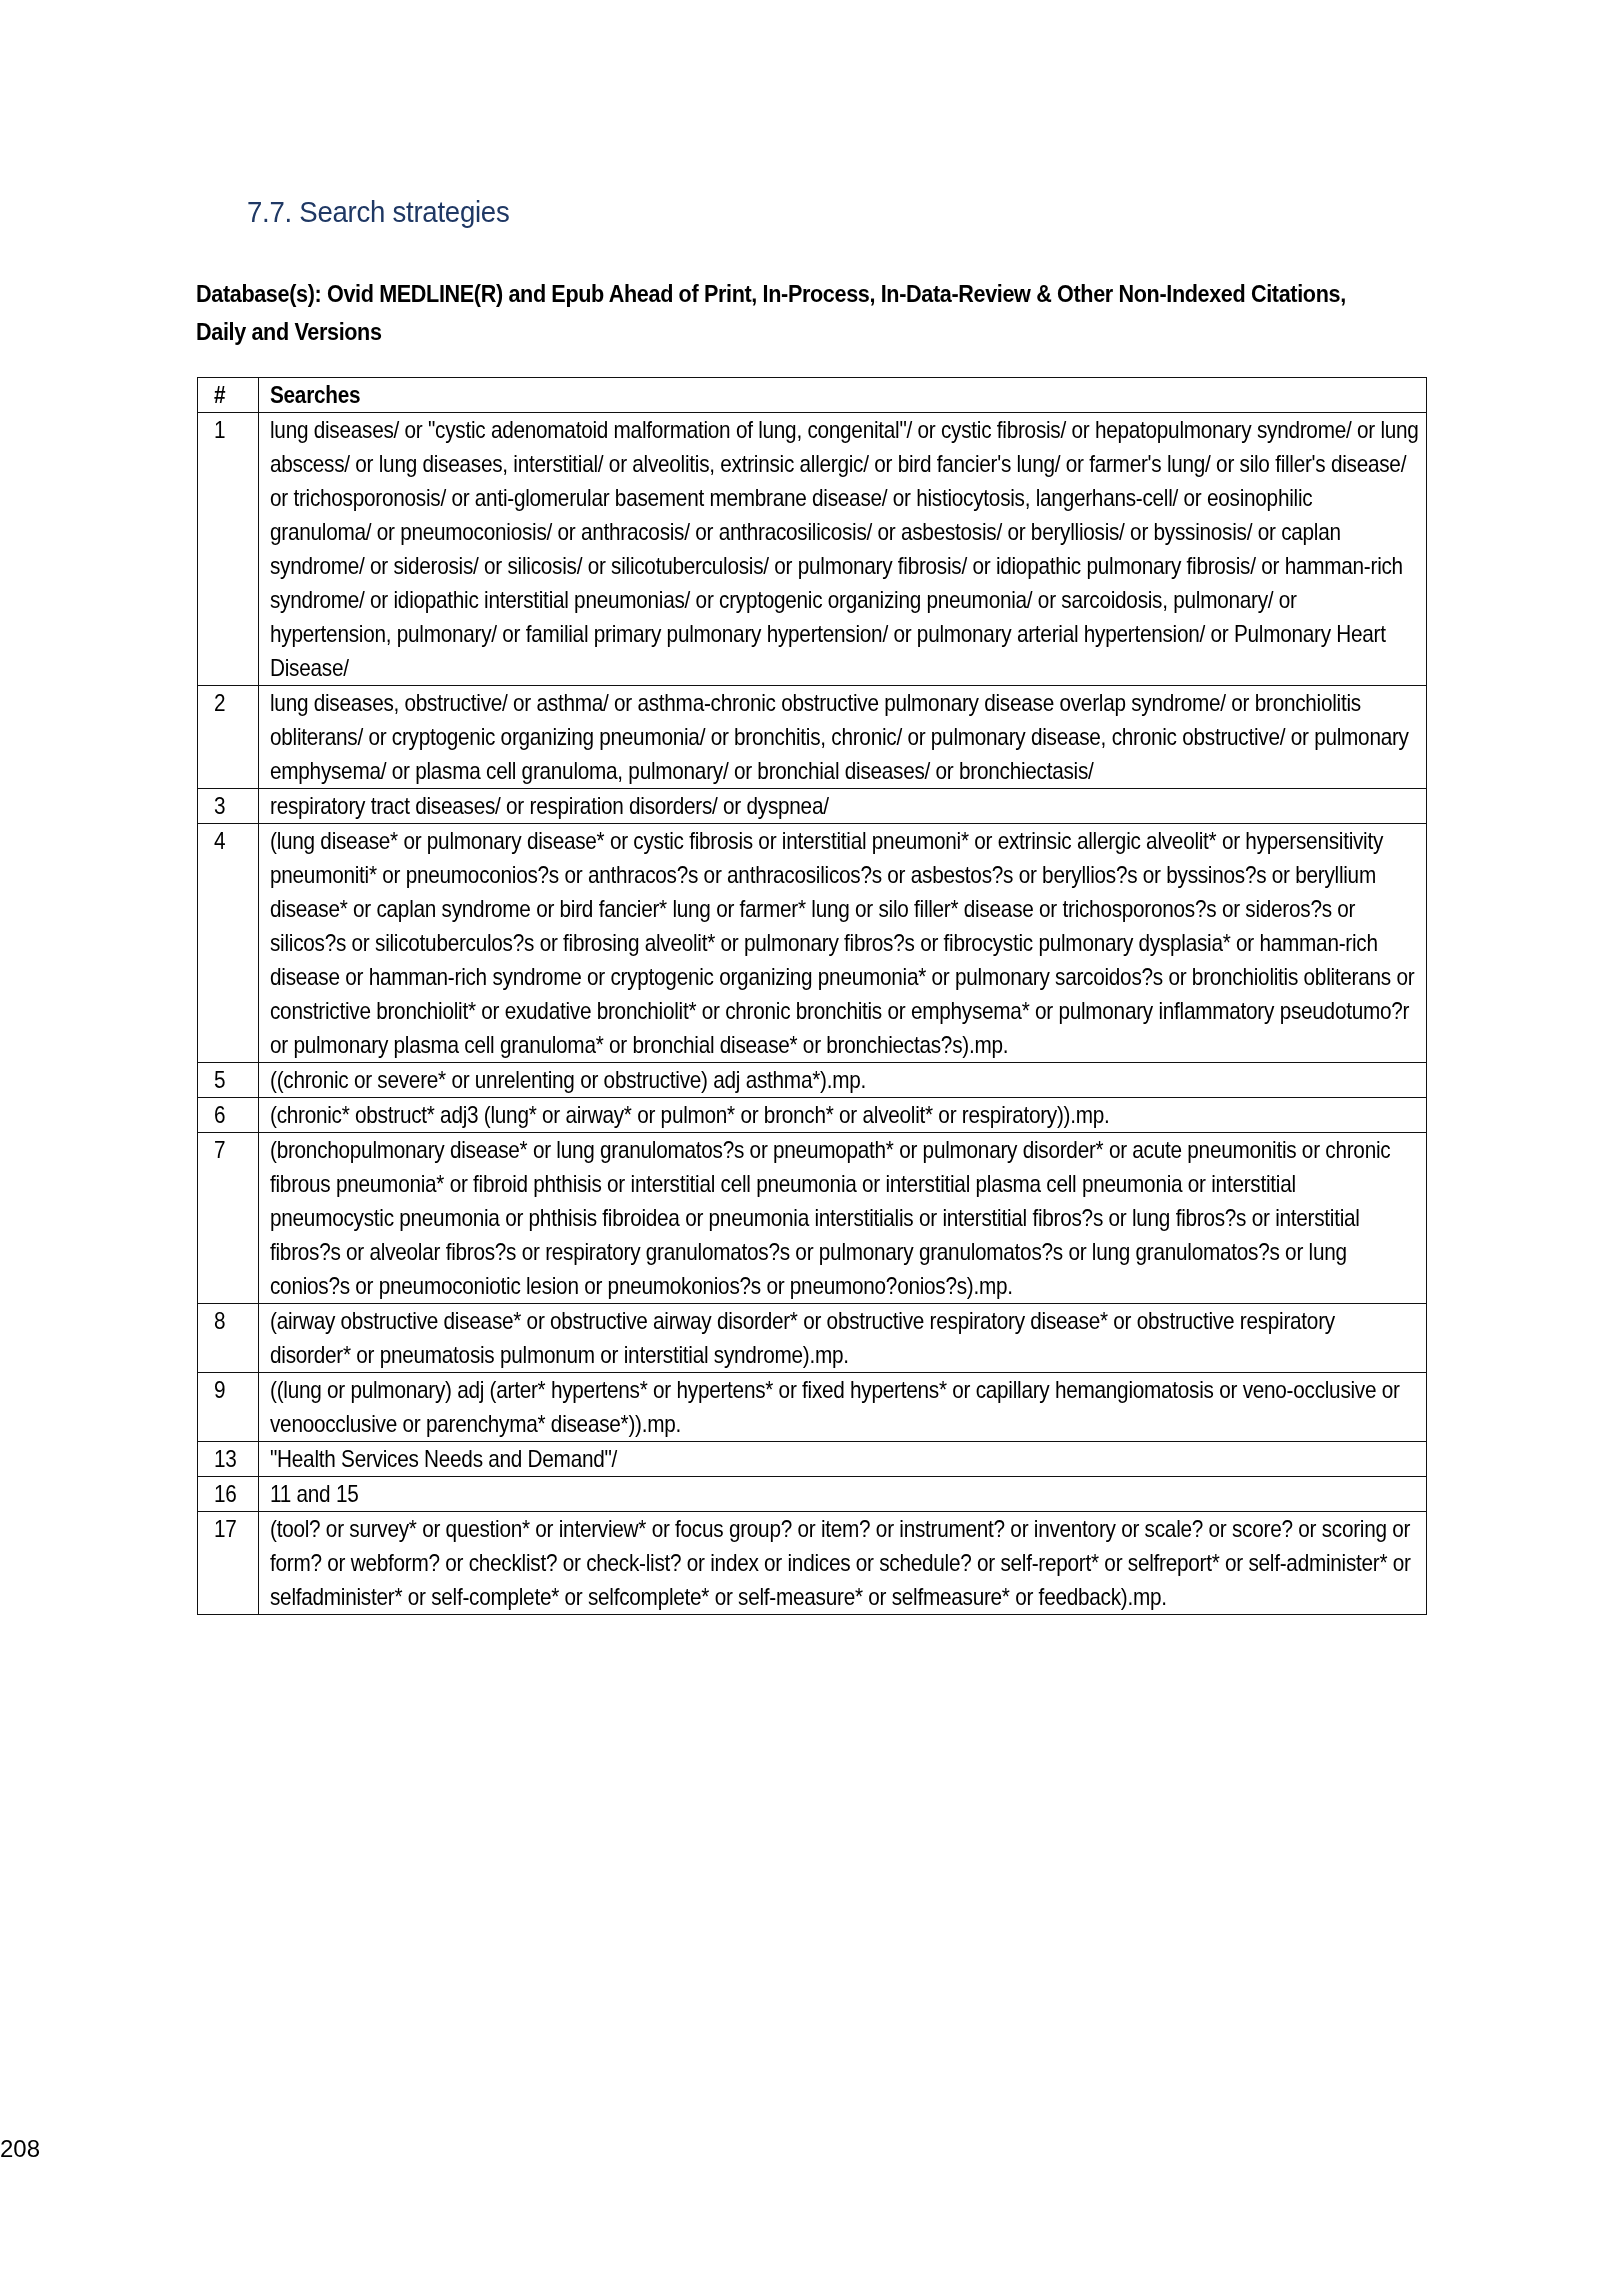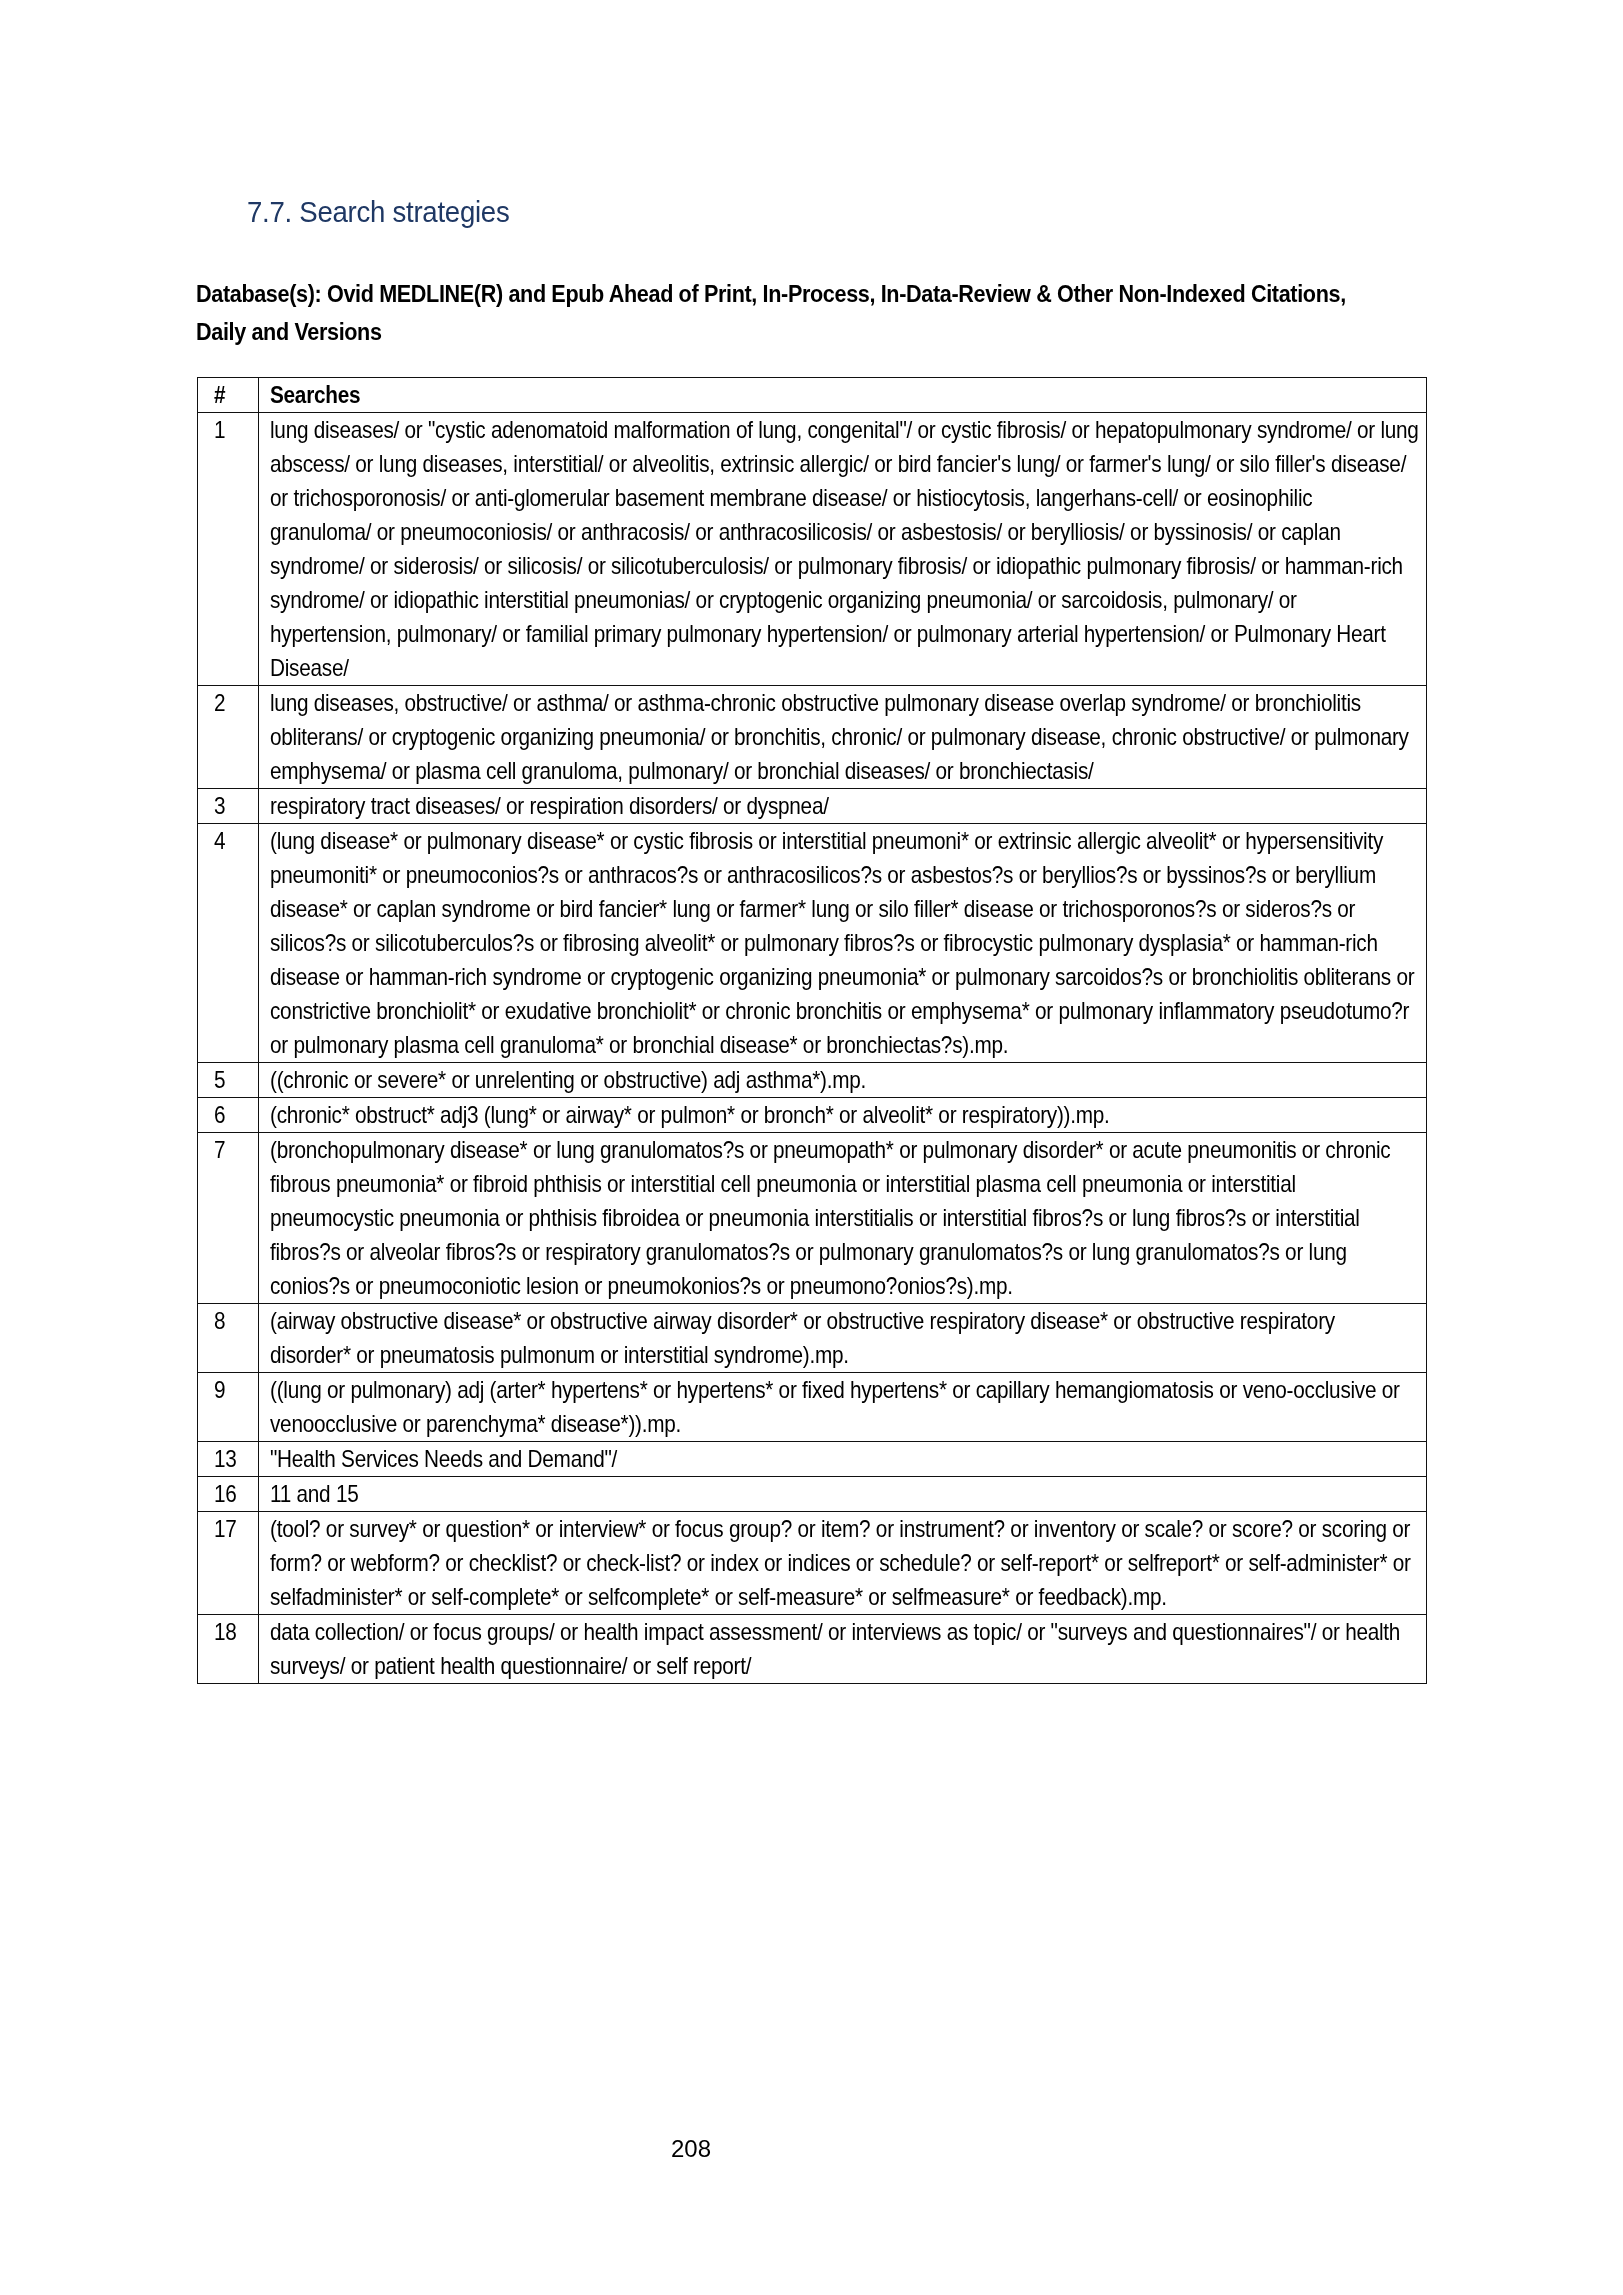--- a/index.html
+++ b/index.html
@@ -12,21 +12,21 @@
          font-weight: bold; line-height: 38px; letter-spacing: -0.4px;
          transform: scaleX(0.9); transform-origin: left top; }
   table.searches { position: absolute; left: 197px; top: 377px; width: 1230px;
          border-collapse: collapse; table-layout: fixed; }
   table.searches td, table.searches th { border: 1.6px solid #111; vertical-align: top;
          font-size: 23.6px; line-height: 34px; padding: 0 0 0 11.8px; text-align: left; font-weight: normal; }
   table.searches td.num, table.searches th.num { width: 44px; padding-left: 15.7px; }
   table.searches th { font-weight: bold; }
   .cell-text { display: block; transform: scaleX(0.88); transform-origin: left top; width: 113%;
          letter-spacing: -0.3px; }
-  .page-number { position: absolute; left: 0; width: 1382px; top: 2135px; text-align: center;
+  .page-number { position: absolute; left: 0; width: 1382px; top: 2135px; text-align: left;
          font-size: 24px; }
 </style>
 </head>
 <body>
 
 <div class="section-title">7.7. Search strategies</div>
 
 <div class="db-heading">Database(s): Ovid MEDLINE(R) and Epub Ahead of Print, In-Process, In-Data-Review &amp; Other Non-Indexed Citations, Daily and Versions</div>
 
 <table class="searches">
@@ -130,25 +130,17 @@
         </td>
       </tr>
       <tr>
         <td class="num">
           <span class="cell-text">17</span>
         </td>
         <td>
           <span class="cell-text">(tool? or survey* or question* or interview* or focus group? or item? or instrument? or inventory or scale? or score? or scoring or form? or webform? or checklist? or check-list? or index or indices or schedule? or self-report* or selfreport* or self-administer* or selfadminister* or self-complete* or selfcomplete* or self-measure* or selfmeasure* or feedback).mp.</span>
         </td>
       </tr>
-      <tr>
-        <td class="num">
-          <span class="cell-text">18</span>
-        </td>
-        <td>
-          <span class="cell-text">data collection/ or focus groups/ or health impact assessment/ or interviews as topic/ or "surveys and questionnaires"/ or health surveys/ or patient health questionnaire/ or self report/</span>
-        </td>
-      </tr>
     </tbody>
 </table>
 
 <div class="page-number">208</div>
 
 
 </body></html>

